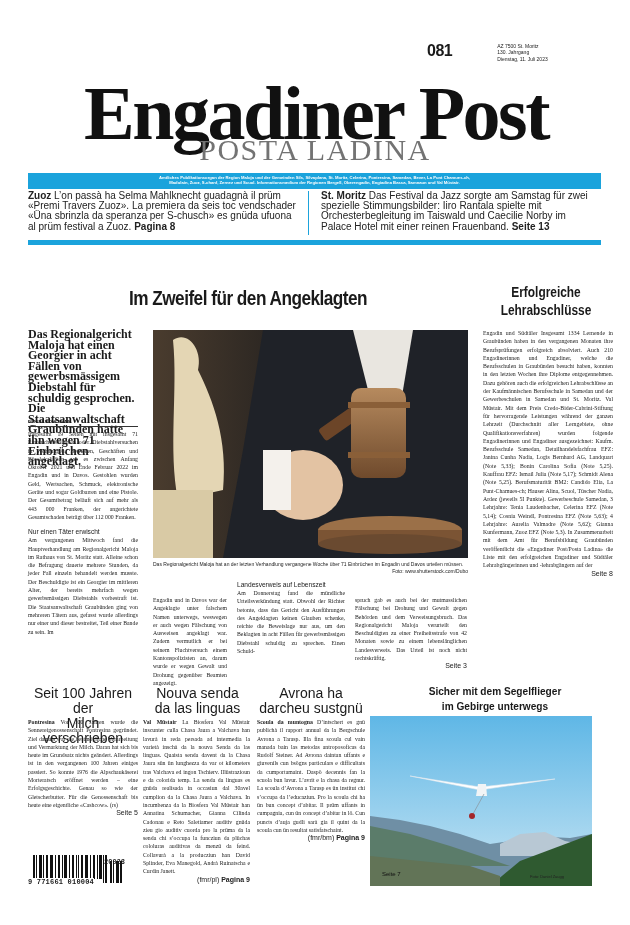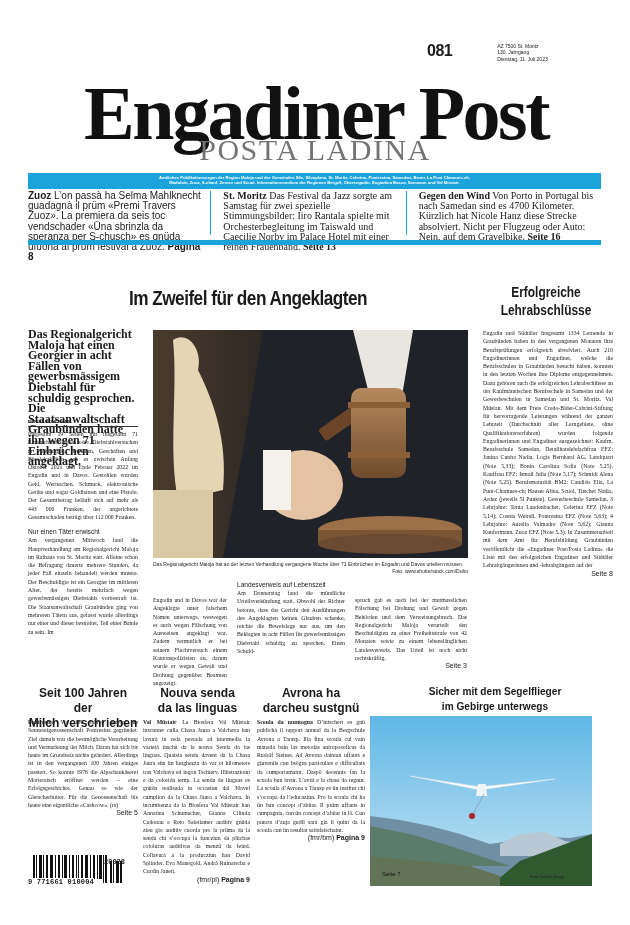--- a/index.html
+++ b/index.html
@@ -10,38 +10,38 @@
   .issue-num { font-family: "Liberation Sans", sans-serif; font-weight: bold; font-size: 16px; letter-spacing: -0.5px; line-height: 16px; margin-right: 5px; }
   .issue-meta { font-size: 5px; line-height: 6.3px; color: #222; }
 
   .masthead { position: absolute; left: 56px; top: 66px; width: 520px; text-align: center; font-family: "Liberation Serif", serif; font-weight: bold; font-size: 76px; line-height: 70px; letter-spacing: -2.5px; color: #111; margin-top: 12px; }
   .subhead { position: absolute; left: 150px; top: 134px; width: 330px; text-align: center; font-family: "Liberation Serif", serif; font-size: 30px; letter-spacing: 1.5px; line-height: 32px; color: #737373; }
 
   .blue-band { position: absolute; left: 28px; top: 173px; width: 573px; height: 16px; background: #1ba3dc; color: #fff; font-size: 4.2px; line-height: 5.4px; text-align: center; padding-top: 2px; font-weight: bold; }
 
   .teasers { position: absolute; left: 28px; top: 191px; width: 573px; height: 44px; display: flex; }
   .teaser { flex: 1; font-size: 10px; line-height: 10.2px; padding: 0 6px 0 0; color: #222; }
-  .teaser + .teaser { border-left: 1.5px solid #1ba3dc; padding-left: 12px; font-family: Liberation Serif, serif; }
+  .teaser + .teaser { border-left: 1.5px solid #1ba3dc; padding-left: 12px; }
   .teaser b { font-weight: bold; }
   .blue-rule { position: absolute; left: 28px; top: 240px; width: 573px; height: 5px; background: #1ba3dc; }
 
   .lead-title { position: absolute; left: 28px; top: 287px; width: 440px; text-align: center; font-family: "Liberation Sans", sans-serif; font-weight: bold; font-size: 20px; letter-spacing: -0.6px; transform: scaleX(0.86); transform-origin: center; }
   .side-title { position: absolute; left: 478px; top: 283px; width: 136px; text-align: center; font-weight: bold; font-size: 14px; line-height: 18px; transform: scaleX(0.85); transform-origin: center; }
 
   .intro { position: absolute; left: 28px; top: 329px; width: 110px; font-family: "Liberation Serif", serif; font-weight: bold; font-size: 12px; line-height: 10.6px; }
   .byline { position: absolute; left: 28px; top: 419px; width: 110px; font-size: 4.4px; font-weight: bold; border-bottom: 0.8px solid #333; padding-bottom: 2px; }
   .body-col { position: absolute; font-family: "Liberation Serif", serif; font-size: 5.8px; line-height: 8.3px; text-align: justify; color: #222; }
   .subhd { font-family: "Liberation Sans", sans-serif; font-size: 6.6px; line-height: 9px; margin-top: 6px; display: block; }
   .seite { display: block; text-align: right; font-family: "Liberation Sans", sans-serif; font-size: 7px; }
 
   .photo-judge { position: absolute; left: 153px; top: 330px; width: 315px; height: 228px; overflow: hidden; background: #3b342d; }
   .caption { position: absolute; left: 153px; top: 561px; width: 315px; font-size: 5px; line-height: 7px; color: #222; }
   .credit { text-align: right; display: block; }
 
-  .sec-title { position: absolute; text-align: center; font-size: 12px; line-height: 15px; font-weight: bold; }
+  .sec-title { position: absolute; text-align: center; font-size: 14px; line-height: 15px; font-weight: normal; }
 
   .glider-title { position: absolute; left: 380px; top: 684px; width: 230px; text-align: center; font-size: 11px; line-height: 15px; font-weight: bold; transform: scaleX(0.92); }
   .photo-glider { position: absolute; left: 370px; top: 716px; width: 222px; height: 170px; overflow: hidden; }
   .glider-seite { position: absolute; left: 382px; top: 871px; font-size: 6px; color: #111; }
   .glider-credit { position: absolute; left: 530px; top: 874px; font-size: 4px; color: #222; }
 
   .barcode { position: absolute; left: 33px; top: 855px; width: 90px; height: 28px; }
   .barcode-digits { position: absolute; left: 28px; top: 878px; font-family: "Liberation Mono", monospace; font-weight: bold; font-size: 7px; letter-spacing: 0.2px; background: #fff; }
   .barcode-addon { position: absolute; left: 104px; top: 858px; font-family: "Liberation Mono", monospace; font-weight: bold; font-size: 7px; }
 </style>
@@ -68,25 +68,20 @@
 <div class="teasers">
   <div class="teaser">
     <b>Zuoz</b>
     <span>L’on passà ha Selma Mahlknecht guadagnà il prüm «Premi Travers Zuoz». La premiera da seis toc vendschader «Üna sbrinzla da speranza per S-chusch» es gnüda ufuona al prüm festival a Zuoz.</span>
     <b>Pagina 8</b>
   </div>
   <div class="teaser">
     <b>St. Moritz</b>
     <span>Das Festival da Jazz sorgte am Samstag für zwei spezielle Stimmungsbilder: Iiro Rantala spielte mit Orchesterbegleitung im Taiswald und Caecilie Norby im Palace Hotel mit einer reinen Frauenband.</span>
     <b>Seite 13</b>
-  </div>
-  <div class="teaser">
-    <b>Gegen den Wind</b>
-    <span>Von Porto in Portugal bis nach Samedan sind es 4700 Kilometer. Kürzlich hat Nicole Hanz diese Strecke absolviert. Nicht per Flugzeug oder Auto: Nein, auf dem Gravelbike.</span>
-    <b>Seite 16</b>
   </div>
 </div>
 <div class="blue-rule"></div>
 
 <div class="lead-title">Im Zweifel für den Angeklagten</div>
 <div class="intro">Das Regionalgericht Maloja hat einen Georgier in acht Fällen von gewerbsmässigem Diebstahl für schuldig gesprochen. Die Staatsanwaltschaft Graubünden hatte ihn wegen 71 Einbrüchen angeklagt.</div>
 <div class="byline">DENISE KOHLMANN</div>
 
 <div class="body-col" style="left:28px; top:430px; width:110px;">
   <span>Insgesamt 19 Seiten mit insgesamt 71 Einbruchdiebstählen oder Diebstahlversuchen in Wohnungen, Betrieben, Geschäften und Bürolokalitäten gab es zwischen Anfang Oktober 2021 und Ende Februar 2022 im Engadin und in Davos. Gestohlen wurden Geld, Wertsachen, Schmuck, elektronische Geräte und sogar Goldbarren und eine Pistole. Der Gesamtbetrag beläuft sich auf mehr als 443 000 Franken, der angerichtete Gesamtschaden beträgt über 112 000 Franken.</span>

